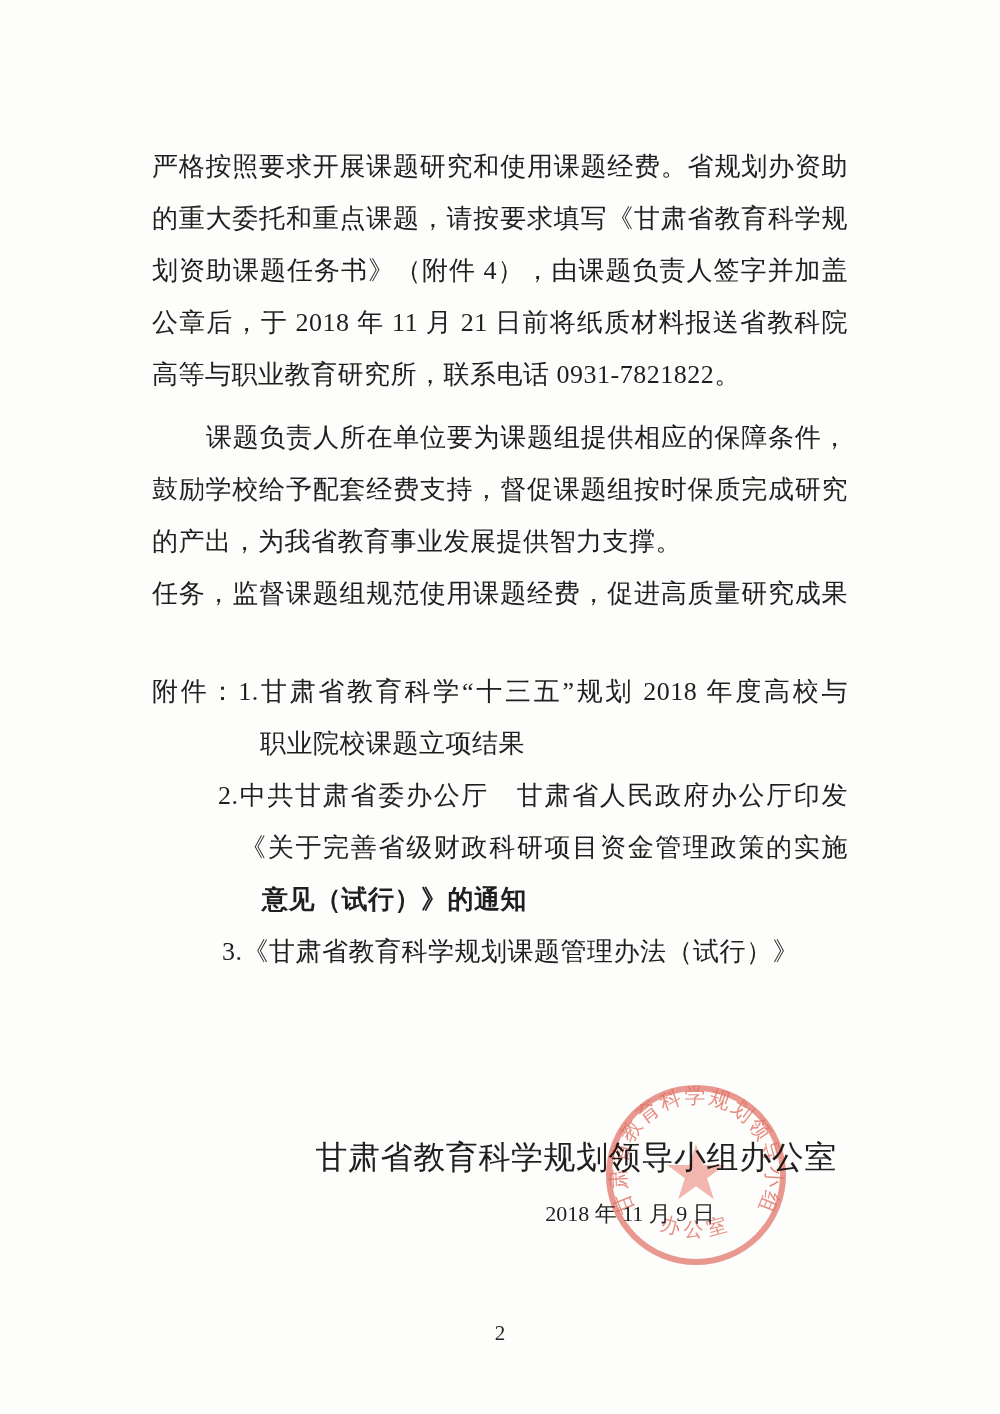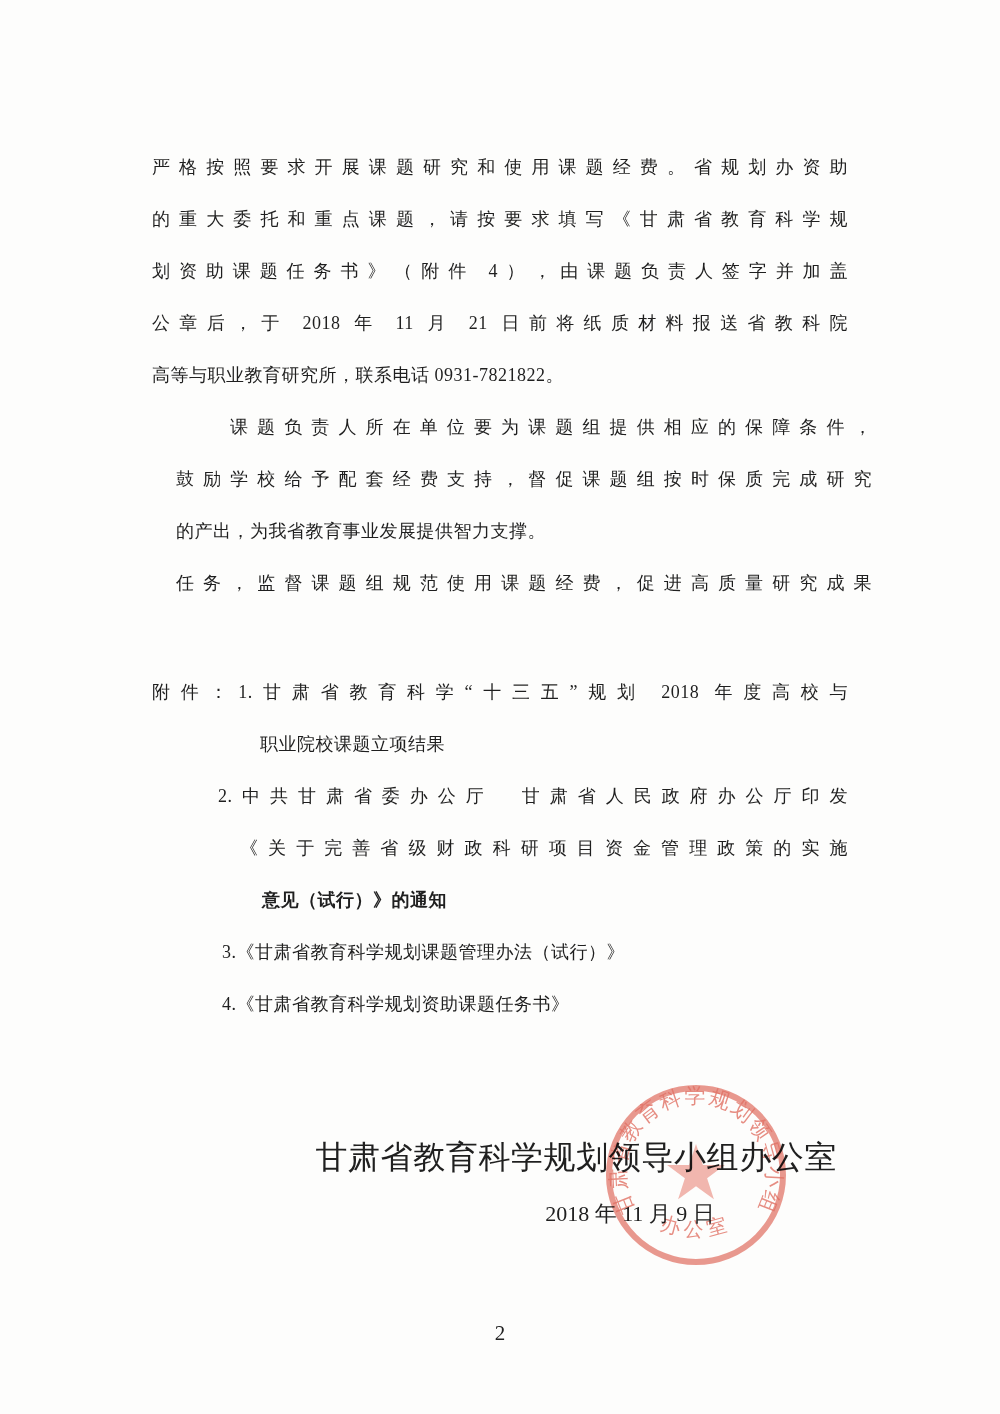--- a/index.html
+++ b/index.html
@@ -10,31 +10,31 @@
     background: #fdfdfc;
     font-family: "Liberation Serif", "DejaVu Serif", serif;
     color: #1f1f1f;
     overflow: hidden;
   }
   .textcol { position: absolute; left: 152px; width: 696px; }
   .line {
     display: block;
     height: 52px;
     line-height: 52px;
-    font-size: 18px;
+    font-size: 26px;
     letter-spacing: 0.5px;
     text-align: justify;
     text-align-last: justify;
     text-justify: inter-character;
     overflow: hidden;
     white-space: nowrap;
   }
   .line.nj { text-align-last: left; }
   .para1 { top: 141px; }
-  .para2 { top: 401px; margin-left: 24px; }
+  .para2 { top: 412px; }
   .para2 .line:first-child { text-indent: 54px; }
   .attach { top: 666px; }
   .att-cont-1 { padding-left: 108px; }
   .att-num   { padding-left: 66px; }
   .att-cont-3 { padding-left: 88px; }
   .att-cont-4 { padding-left: 110px; font-weight: bold; }
   .att-num-34 { padding-left: 70px; }
   .sig-org {
     position: absolute;
     top: 1131px; left: 152px; width: 696px;
@@ -90,21 +90,20 @@
     <span class="line">任务，监督课题组规范使用课题经费，促进高质量研究成果</span>
   </div>
 
   <div class="textcol attach">
     <span class="line">附件：1.甘肃省教育科学“十三五”规划 2018 年度高校与</span>
     <span class="line nj att-cont-1">职业院校课题立项结果</span>
     <span class="line att-num">2.中共甘肃省委办公厅　甘肃省人民政府办公厅印发</span>
     <span class="line att-cont-3">《关于完善省级财政科研项目资金管理政策的实施</span>
     <span class="line nj att-cont-4">意见（试行）》的通知</span>
     <span class="line nj att-num-34">3.《甘肃省教育科学规划课题管理办法（试行）》</span>
-    <span class="line nj att-num-34">4.《甘肃省教育科学规划资助课题任务书》</span>
   </div>
 
   <div class="sig-org">甘肃省教育科学规划领导小组办公室</div>
   <div class="sig-date">2018 年 11 月 9 日</div>
 
   <svg class="seal" viewBox="0 0 188 188">
     <g fill="none" stroke="none">
       <circle cx="94" cy="94" r="87" stroke="#dc5243" stroke-width="6" opacity="0.72"></circle>
       <polygon points="94,63 100.9,84.1 122.9,84.1 105.1,97.2 111.9,118.2 94,105.2 76.1,118.2 82.9,97.2 65.1,84.1 87.1,84.1" fill="#e4604e" opacity="0.55"></polygon>
       <path id="seal-arc" d="M 30.2 123.9 A 71 71 0 1 1 157.8 123.9" fill="none"></path>

